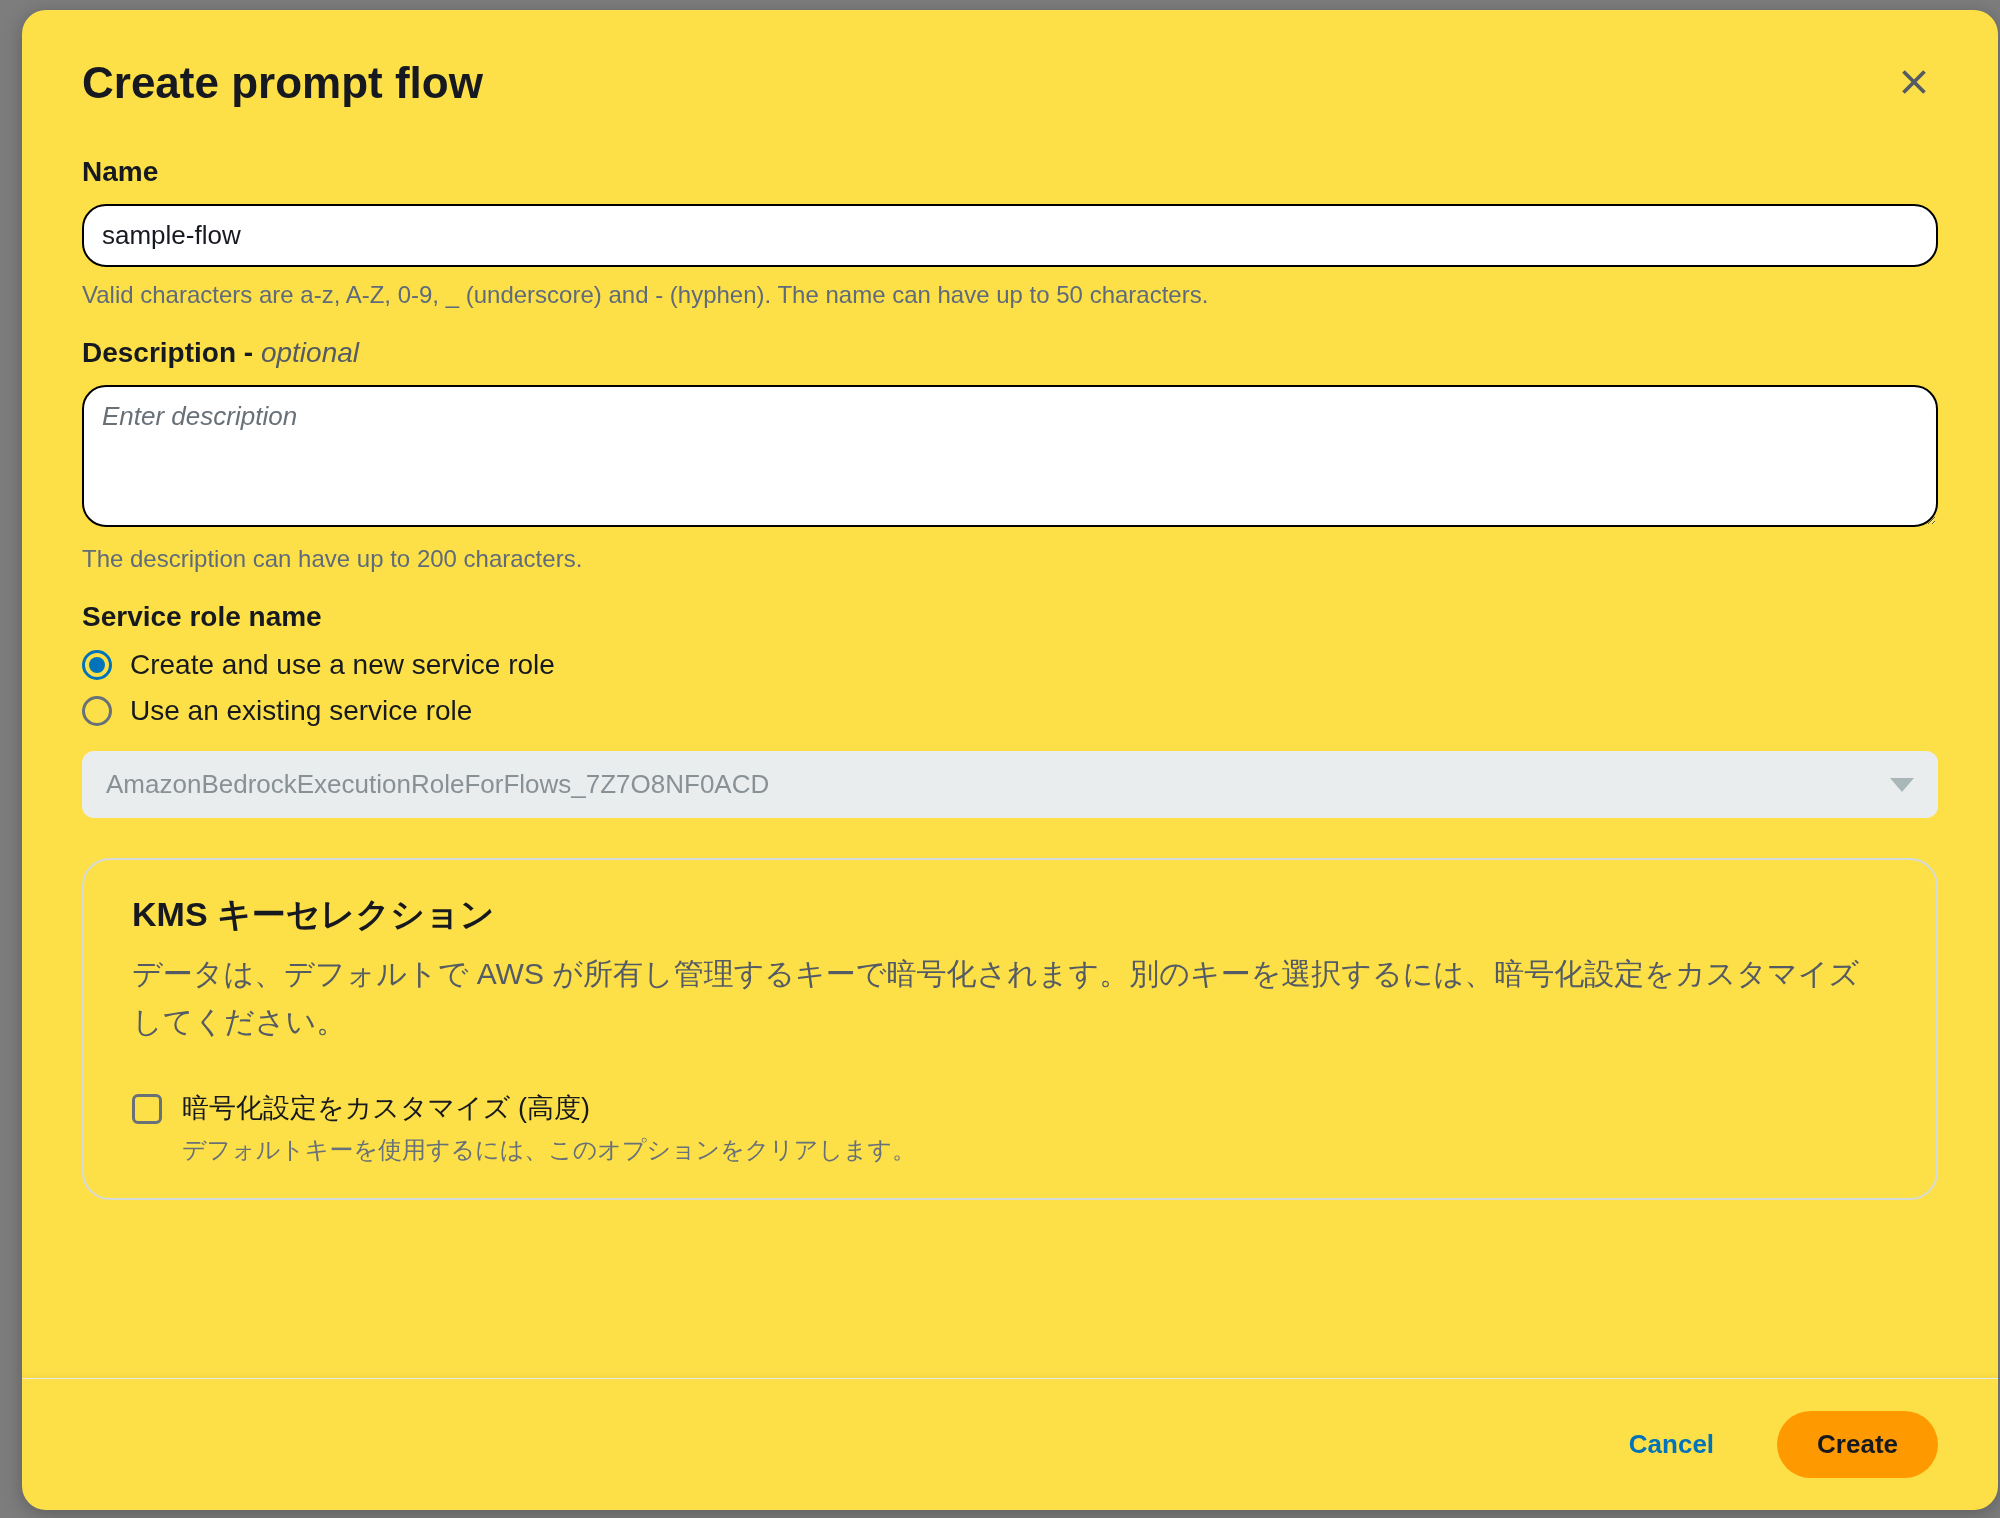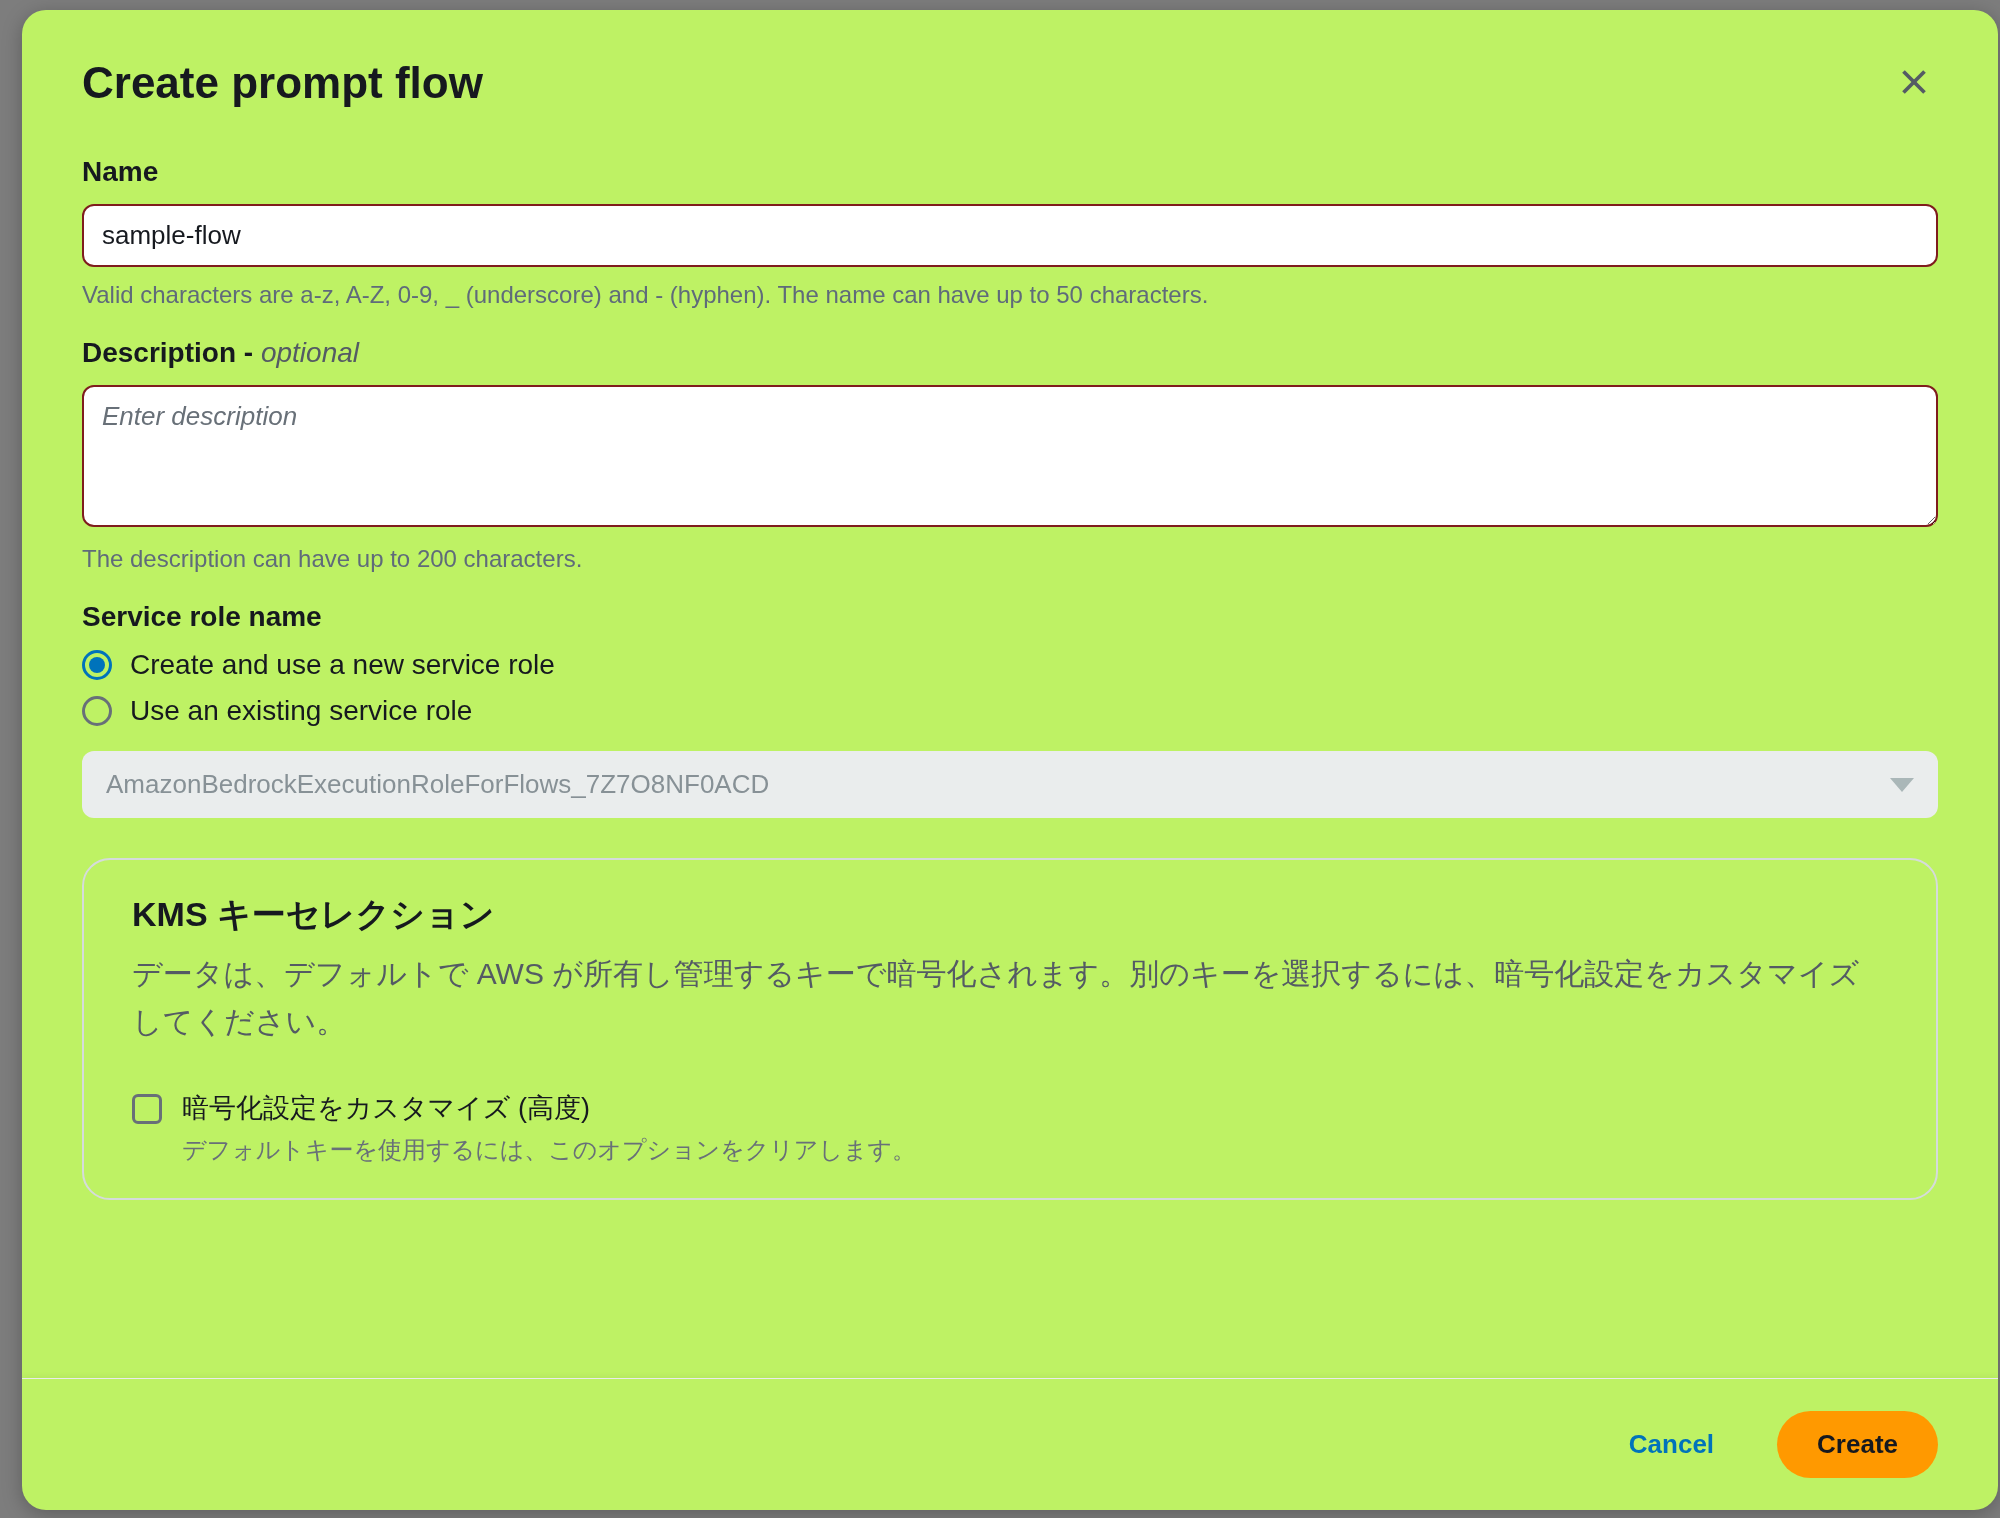--- a/index.html
+++ b/index.html
@@ -15,21 +15,21 @@
   .backdrop {
     position:absolute; inset:0;
     background: rgba(0,0,0,0.08);
   }
   .modal {
     position:absolute;
     top: 10px;
     left: 22px;
     right: 2px;
     bottom: 8px;
-    background:#bef264;
+    background:#fde047;
     border-radius: 24px;
     box-shadow: 0 4px 20px rgba(0,0,0,0.25);
     display:flex;
     flex-direction:column;
     overflow:hidden;
   }
   .modal-header {
     display:flex;
     align-items:flex-start;
     justify-content:space-between;
@@ -61,22 +61,22 @@
   }
   .optional-tag {
     font-weight: 400;
     font-style: italic;
     color:#545b64;
   }
   .text-input {
     width:100%;
     font-size: 26px;
     padding: 14px 18px;
-    border: 2px solid #7f1d1d;
-    border-radius: 12px;
+    border: 2px solid #000000;
+    border-radius: 24px;
     color:#16191f;
     font-family:inherit;
   }
   .text-input::placeholder { color:#687078; font-style: italic; }
   textarea.text-input { height: 142px; resize: both; }
   .hint {
     font-size: 24px;
     color:#5f6b7a;
     margin-top: 14px;
   }

